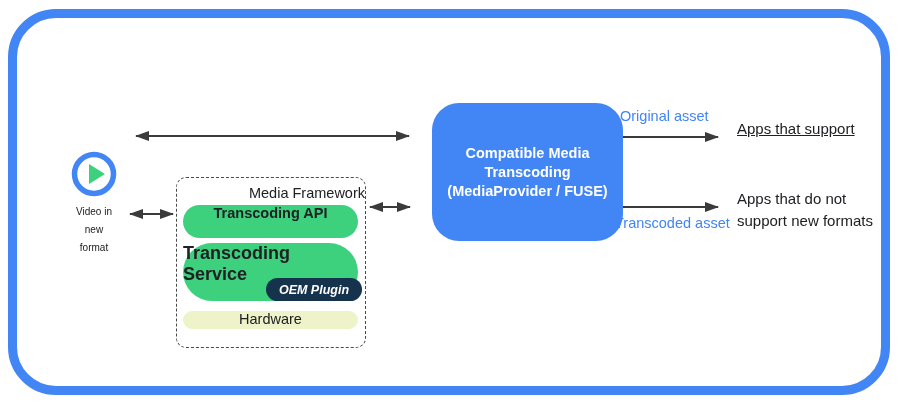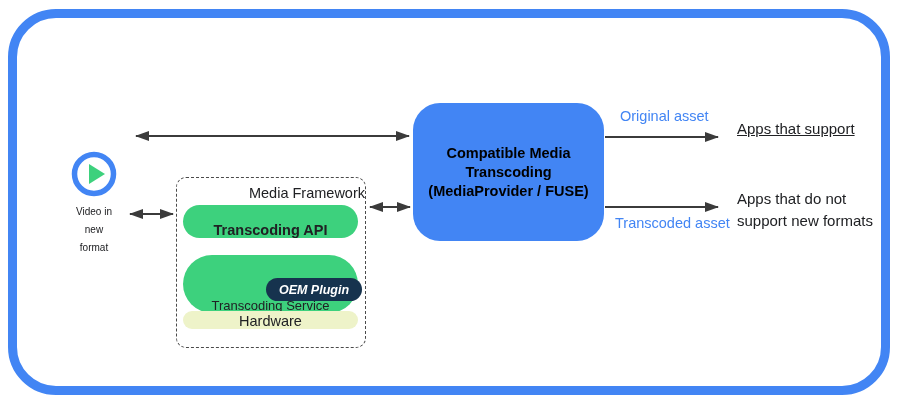--- a/index.html
+++ b/index.html
@@ -7,26 +7,26 @@
     --hardware:#eef3c9; --arrow:#3b3b3b; --text:#202124;
   }
   html,body{margin:0;padding:0;background:#fff;}
   body{font-family:"Liberation Sans", sans-serif; color:var(--text);}
   .canvas{position:relative;width:898px;height:404px;background:#fff;overflow:hidden;}
   .abs{position:absolute;}
   .outer-border{left:8px;top:9px;width:864px;height:368px;border:9px solid var(--blue);border-radius:48px;}
   .video-label{left:52px;top:203px;width:84px;text-align:center;font-size:10px;line-height:18px;}
   .mf-box{left:176px;top:177px;width:190px;height:171px;border:1.6px dashed #4a4a4a;border-radius:10px;box-sizing:border-box;}
   .mf-title{left:0;top:7px;width:100%;text-align:right;font-size:14.5px;}
-  .pill{left:6px;width:175px;border-radius:18px;display:flex;align-items:flex-end;justify-content:center;box-sizing:border-box;}
+  .pill{left:6px;width:175px;border-radius:18px;display:flex;align-items:flex-start;justify-content:center;box-sizing:border-box;}
   .pill-api{top:27px;height:33px;background:var(--green);font-weight:700;font-size:14.5px;}
-  .pill-service{top:77px;height:58px;background:var(--green);font-weight:400;font-size:13px;border-radius:29px;}
+  .pill-service{top:65px;height:58px;background:var(--green);font-weight:700;font-size:18px;border-radius:29px;}
   .pill-oem{left:89px;top:100px;width:96px;height:23px;background:var(--navy);color:#fff;font-weight:700;font-size:12.5px;border-radius:12px;display:flex;align-items:center;justify-content:center;font-style:italic;}
   .pill-hw{top:133px;height:18px;background:var(--hardware);font-size:14.5px;border-radius:16px;}
-  .transcoder{left:413px;top:103px;width:191px;height:138px;background:var(--blue);border-radius:27px;color:#000000;font-weight:700;font-size:14.5px;line-height:19px;text-align:center;display:flex;flex-direction:column;align-items:center;justify-content:center;}
+  .transcoder{left:432px;top:103px;width:191px;height:138px;background:var(--blue);border-radius:27px;color:#ffffff;font-weight:700;font-size:14.5px;line-height:19px;text-align:center;display:flex;flex-direction:column;align-items:center;justify-content:center;}
   .asset-label{color:var(--blue);font-size:14.5px;}
   .orig-label{left:620px;top:108px;}
   .trans-label{left:615px;top:215px;}
   .apps-label{left:737px;font-size:15px;line-height:21.5px;}
   .apps1{top:118px;text-decoration:underline;}
   .apps2{top:188px;}
   svg.overlay{left:0;top:0;pointer-events:none;}
   .play-wrap{left:71px;top:151px;width:46px;height:46px;}
 </style>
 </head>

